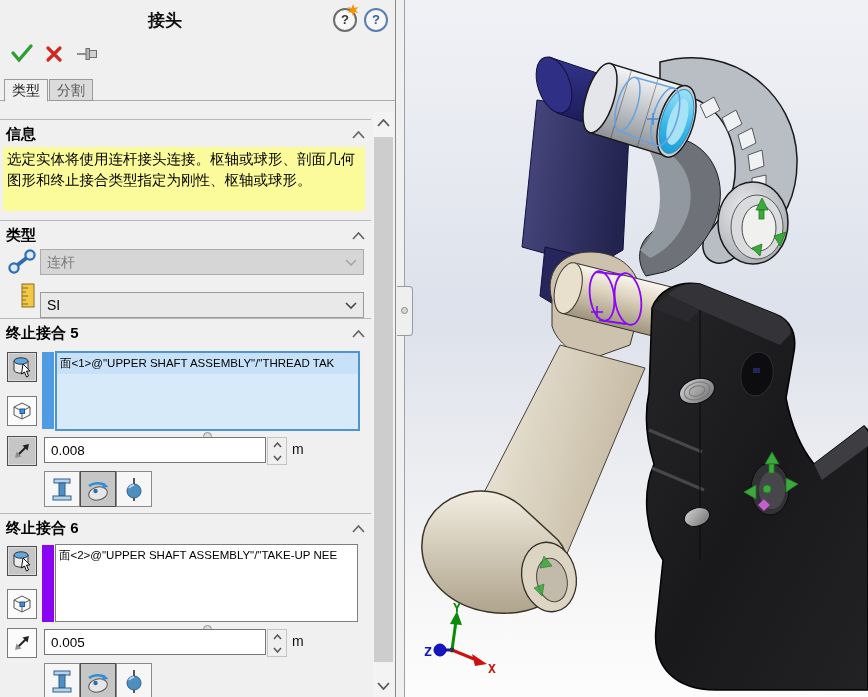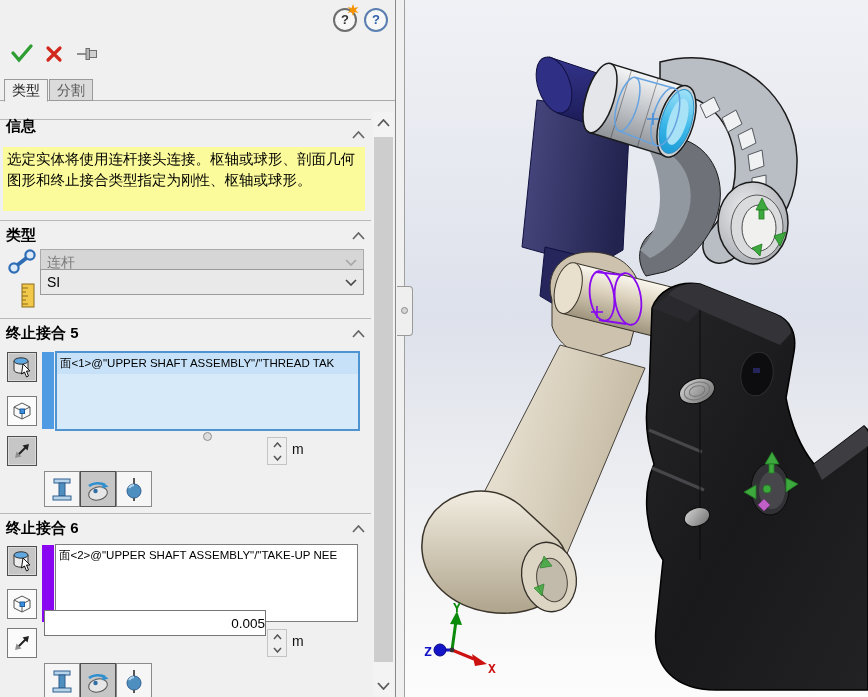--- a/index.html
+++ b/index.html
@@ -79,20 +79,21 @@
   .viewport svg{display:block;}
   .icon{display:block;}
 </style>
 </head>
 <body>
 
 <div class="app">
 
   <div class="panel">
 
+    <div class="panel-title">接头</div>
 
     <div class="help-btn new">
       <span>?</span>
     </div>
     <svg class="star icon" width="12" height="12">
       <polygon points="6,0 7.4,4 11.5,3 8.6,6 11.5,9 7.4,8 6,12 4.6,8 0.5,9 3.4,6 0.5,3 4.6,4" fill="#F59300"></polygon>
     </svg>
     <div class="help-btn plain">
       <span>?</span>
     </div>
@@ -109,21 +110,21 @@
       <rect x="13.5" y="3.5" width="7" height="7" fill="#CFCFCF" stroke="#6E6E6E"></rect>
     </svg>
 
     <div class="tabs">
       <div class="tab active">类型</div>
       <div class="tab inactive">分割</div>
     </div>
     <div class="tab-underline"></div>
 
     <div class="gline" style="top:119px"></div>
-    <div class="ghdr" style="top:117px">信息</div>
+    <div class="ghdr" style="top:125px">信息</div>
     <svg class="gchev icon" style="top:131px" width="13" height="8">
       <path d="M1,7 L6.5,1 L12,7" stroke="#666" stroke-width="1.7" fill="none"></path>
     </svg>
     <div class="info-box">选定实体将使用连杆接头连接。枢轴或球形、剖面几何图形和终止接合类型指定为刚性、枢轴或球形。</div>
 
     <div class="gline" style="top:220px"></div>
     <div class="ghdr" style="top:226px">类型</div>
     <svg class="gchev icon" style="top:232px" width="13" height="8">
       <path d="M1,7 L6.5,1 L12,7" stroke="#666" stroke-width="1.7" fill="none"></path>
     </svg>
@@ -141,21 +142,21 @@
     </div>
 
     <svg class="icon" style="position:absolute;left:21px;top:283px" width="15" height="25">
       <rect x="1" y="1" width="12" height="23" fill="#F2C84B" stroke="#8A6D1F"></rect>
       <line x1="1" y1="5" x2="7" y2="5" stroke="#8A6D1F"></line>
       <line x1="1" y1="9" x2="5" y2="9" stroke="#8A6D1F"></line>
       <line x1="1" y1="13" x2="7" y2="13" stroke="#8A6D1F"></line>
       <line x1="1" y1="17" x2="5" y2="17" stroke="#8A6D1F"></line>
       <line x1="1" y1="21" x2="7" y2="21" stroke="#8A6D1F"></line>
     </svg>
-    <div class="dd" style="top:269px">
+    <div class="dd" style="top:292px">
       <span>SI</span>
       <svg class="ddchev icon" width="12" height="7">
         <path d="M1,1 L6,6 L11,1" stroke="#444" stroke-width="1.6" fill="none"></path>
       </svg>
     </div>
 
     <div class="gline" style="top:318px"></div>
     <div class="ghdr" style="top:324px">终止接合 5</div>
     <svg class="gchev icon" style="top:330px" width="13" height="8">
       <path d="M1,7 L6.5,1 L12,7" stroke="#666" stroke-width="1.7" fill="none"></path>
@@ -181,20 +182,21 @@
     </div>
     <div class="resize-dot" style="top:432px"></div>
 
     <div class="sqbtn pressed" style="left:7px;top:436px">
       <svg class="icon" width="24" height="24">
         <line x1="7" y1="17" x2="17" y2="7" stroke="#222" stroke-width="2"></line>
         <polygon points="19,5 12.5,6.5 17.5,11.5" fill="#222"></polygon>
         <polygon points="5,19 11.5,17.5 6.5,12.5" fill="#8F8F8F"></polygon>
       </svg>
     </div>
+    <input class="dim-input" style="top: 437px;" value="0.008">
     <div class="spin" style="top:437px">
       <div>
         <svg class="icon" width="9" height="6">
             <path d="M1,5 L4.5,1 L8,5" stroke="#555" stroke-width="1.5" fill="none"></path>
           </svg>
       </div>
       <div>
         <svg class="icon" width="9" height="6">
             <path d="M1,1 L4.5,5 L8,1" stroke="#555" stroke-width="1.5" fill="none"></path>
           </svg>
@@ -252,21 +254,21 @@
     </div>
     <div class="resize-dot" style="top:625px"></div>
 
     <div class="sqbtn" style="left:7px;top:628px">
       <svg class="icon" width="24" height="24">
         <line x1="7" y1="17" x2="17" y2="7" stroke="#222" stroke-width="2"></line>
         <polygon points="19,5 12.5,6.5 17.5,11.5" fill="#222"></polygon>
         <polygon points="5,19 11.5,17.5 6.5,12.5" fill="#8F8F8F"></polygon>
       </svg>
     </div>
-    <input class="dim-input" style="top: 610px; text-align: right;" value="0.005">
+    <input class="dim-input" style="top: 629px;" value="0.005">
     <div class="spin" style="top:629px">
       <div>
         <svg class="icon" width="9" height="6">
             <path d="M1,5 L4.5,1 L8,5" stroke="#555" stroke-width="1.5" fill="none"></path>
           </svg>
       </div>
       <div>
         <svg class="icon" width="9" height="6">
             <path d="M1,1 L4.5,5 L8,1" stroke="#555" stroke-width="1.5" fill="none"></path>
           </svg>

